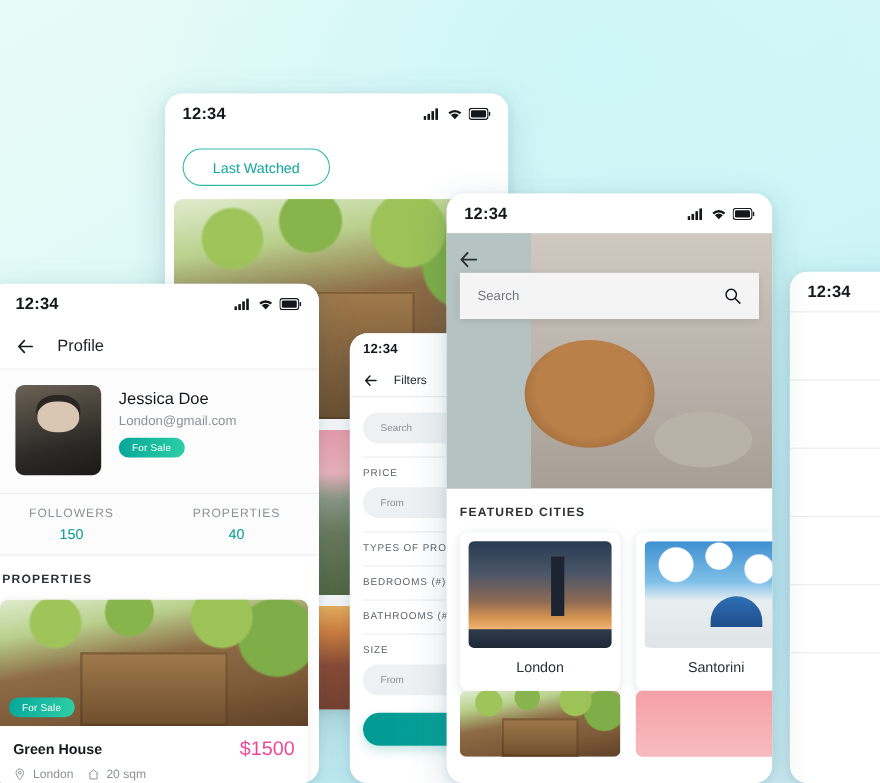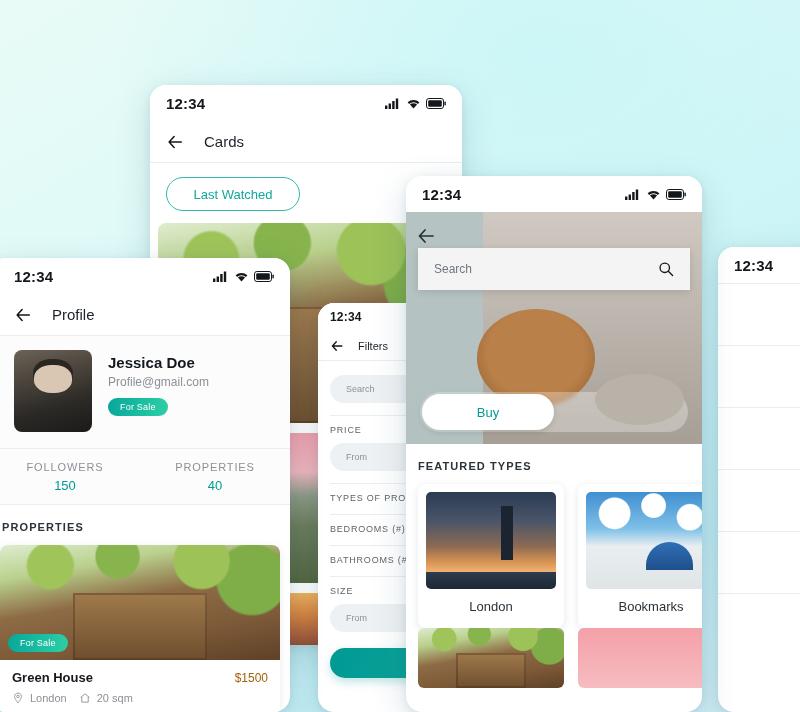--- a/index.html
+++ b/index.html
@@ -191,26 +191,20 @@
         <svg width="15" height="11" viewBox="0 0 15 11">
           <path d="M7.5 10.4 3.9 6.6a5.2 5.2 0 0 1 7.2 0Z" fill="#14181c"></path>
           <path d="M1.6 4.3a8.6 8.6 0 0 1 11.8 0l-1.5 1.6a6.4 6.4 0 0 0-8.8 0Z" fill="#14181c"></path>
         </svg>
         <svg width="20" height="11" viewBox="0 0 20 11">
           <rect x="0.5" y="0.5" width="17" height="10" rx="2.4" fill="none" stroke="#14181c"></rect>
           <rect x="2.2" y="2.2" width="13.6" height="6.6" rx="1.2" fill="#14181c"></rect>
           <rect x="18.4" y="3.6" width="1.4" height="3.8" rx=".6" fill="#14181c"></rect>
         </svg>
       </span>
-    </div>
-    <div class="appbar">
-      <svg class="backarrow" viewBox="0 0 20 20">
-        <path d="M9 4 3.5 10 9 16M3.8 10H17" fill="none" stroke="#14181c" stroke-width="1.7" stroke-linecap="round" stroke-linejoin="round"></path>
-      </svg>
-      <span class="title">Cards</span>
     </div>
     <div style="display:flex; gap:16px; padding:14px 16px 12px;">
       <div class="pill outline" style="flex:0 0 134px;">
         <span>Last Watched</span>
       </div>
     </div>
     <div class="photo ph-tree" style="margin:0 8px; height:200px; border-radius:8px;"></div>
     <div class="photo ph-pinkhouse" style="margin:10px 8px 0; height:150px; border-radius:8px;"></div>
     <div class="photo ph-orange" style="margin:10px 8px 0; height:120px; border-radius:8px;"></div>
   </div>
@@ -275,22 +269,22 @@
     <div class="appbar" style="padding:0 16px 0 24px;">
       <svg class="backarrow" viewBox="0 0 20 20">
         <path d="M9 4 3.5 10 9 16M3.8 10H17" fill="none" stroke="#14181c" stroke-width="1.7" stroke-linecap="round" stroke-linejoin="round"></path>
       </svg>
       <span class="title">Profile</span>
     </div>
 
     <div style="display:flex; gap:16px; padding:14px 16px 16px 24px; background:#fcfcfc;">
       <div class="photo ph-avatar" style="width:78px;height:82px;border-radius:8px;flex:none;"></div>
       <div style="padding-top:4px;">
-        <div style="font-size:15px;font-weight:bold;color:#14181c;">Jessica Doe</div>
-        <div style="font-size:12px;color:#8b9197;margin-top:4px;">Profile@gmail.com</div>
+        <div style="font-size:15px;font-weight:normal;color:#14181c;">Jessica Doe</div>
+        <div style="font-size:12px;color:#8b9197;margin-top:4px;">London@gmail.com</div>
         <span class="badge" style="margin-top:9px;">For Sale</span>
       </div>
     </div>
 
     <div style="display:flex; border-top:1px solid #ededed; border-bottom:1px solid #ededed; background:#fcfcfc; padding:12px 0 11px;">
       <div style="flex:1; text-align:center;">
         <div style="font-size:11px;letter-spacing:.9px;color:#8b9197;">FOLLOWERS</div>
         <div class="teal" style="font-size:13px;margin-top:5px;">150</div>
       </div>
       <div style="flex:1; text-align:center;">
@@ -301,21 +295,21 @@
 
     <div class="sectionlabel" style="padding:16px 0 12px 12px;">PROPERTIES</div>
 
     <div style="margin:0 10px; border-radius:8px; overflow:hidden; box-shadow:0 2px 8px rgba(30,60,70,.10);">
       <div class="photo ph-tree" style="height:115px;">
         <span class="badge overlaybadge">For Sale</span>
       </div>
       <div style="background:#fff; padding:10px 12px 12px;">
         <div style="display:flex;align-items:center;justify-content:space-between;">
           <span style="font-size:13px;font-weight:bold;color:#14181c;">Green House</span>
-          <span style="font-size:12px;color:#a16207;">$1500</span>
+          <span style="font-size:18px;color:#ec4899;">$1500</span>
         </div>
         <div style="display:flex;align-items:center;gap:6px;margin-top:7px;color:#8b9197;font-size:11px;">
           <svg width="12" height="12" viewBox="0 0 16 16">
             <path d="M8 1.4c-2.5 0-4.5 2-4.5 4.5 0 3.3 4.5 8.6 4.5 8.6s4.5-5.3 4.5-8.6c0-2.5-2-4.5-4.5-4.5Z" fill="none" stroke="#8b9197" stroke-width="1.2"></path>
             <circle cx="8" cy="5.9" r="1.7" fill="none" stroke="#8b9197" stroke-width="1.2"></circle>
           </svg>
           <span>London</span>
           <svg width="12" height="12" viewBox="0 0 16 16" style="margin-left:6px">
             <path d="M2.2 7.2 8 2.4l5.8 4.8M3.7 6.5v7h8.6v-7" fill="none" stroke="#8b9197" stroke-width="1.2" stroke-linejoin="round"></path>
           </svg>
@@ -351,40 +345,32 @@
       <svg style="position:absolute;left:10px;top:14px;width:20px;height:20px;" viewBox="0 0 20 20">
         <path d="M9 4 3.5 10 9 16M3.8 10H17" fill="none" stroke="#2a2f33" stroke-width="1.7" stroke-linecap="round" stroke-linejoin="round"></path>
       </svg>
       <div style="position:absolute;left:12px;right:12px;top:36px;height:42px;background:#f4f4f4;display:flex;align-items:center;justify-content:space-between;padding:0 16px;box-shadow:0 2px 8px rgba(0,0,0,.12);">
         <span style="font-size:12px;color:#6f767d;">Search</span>
         <svg width="16" height="16" viewBox="0 0 18 18">
           <circle cx="7.6" cy="7.6" r="5.3" fill="none" stroke="#14181c" stroke-width="1.5"></circle>
           <path d="M11.6 11.6 16.4 16.4" stroke="#14181c" stroke-width="1.5" stroke-linecap="round"></path>
         </svg>
       </div>
-      <div style="position:absolute;left:14px;right:14px;bottom:12px;height:40px;border-radius:26px;background:rgba(255,255,255,.30);display:flex;align-items:center;backdrop-filter:blur(2px);">
-        <div style="flex:1;height:36px;margin:0 2px;border-radius:24px;background:#fff;display:flex;align-items:center;justify-content:center;box-shadow:0 2px 6px rgba(0,0,0,.12);">
-          <span class="teal" style="font-size:13px;">Buy</span>
-        </div>
-        <div style="flex:1;height:36px;display:flex;align-items:center;justify-content:center;">
-          <span style="font-size:13px;color:#3e454b;">Rent</span>
-        </div>
-      </div>
-    </div>
-
-    <div class="sectionlabel" style="padding:16px 0 12px 12px;">FEATURED TYPES</div>
+    </div>
+
+    <div class="sectionlabel" style="padding:16px 0 12px 12px;">FEATURED CITIES</div>
 
     <div style="display:flex; gap:14px; padding:0 12px;">
       <div style="flex:0 0 146px; background:#fff; border-radius:8px; padding:8px; box-shadow:0 2px 9px rgba(30,60,70,.12);">
         <div class="photo ph-london" style="height:97px;border-radius:5px;"></div>
         <div style="text-align:center;font-size:13px;color:#2b3238;padding:10px 0 6px;">London</div>
       </div>
       <div style="flex:0 0 146px; background:#fff; border-radius:8px; padding:8px; box-shadow:0 2px 9px rgba(30,60,70,.12);">
         <div class="photo ph-santorini" style="height:97px;border-radius:5px;"></div>
-        <div style="text-align:center;font-size:13px;color:#2b3238;padding:10px 0 6px;">Bookmarks</div>
+        <div style="text-align:center;font-size:13px;color:#2b3238;padding:10px 0 6px;">Santorini</div>
       </div>
     </div>
 
 
     <div style="display:flex; gap:14px; padding:0 12px;">
       <div class="photo ph-tree" style="flex:0 0 146px;height:60px;border-radius:6px;"></div>
       <div class="photo ph-salmon" style="flex:0 0 146px;height:60px;border-radius:6px;"></div>
     </div>
   </div>
 

